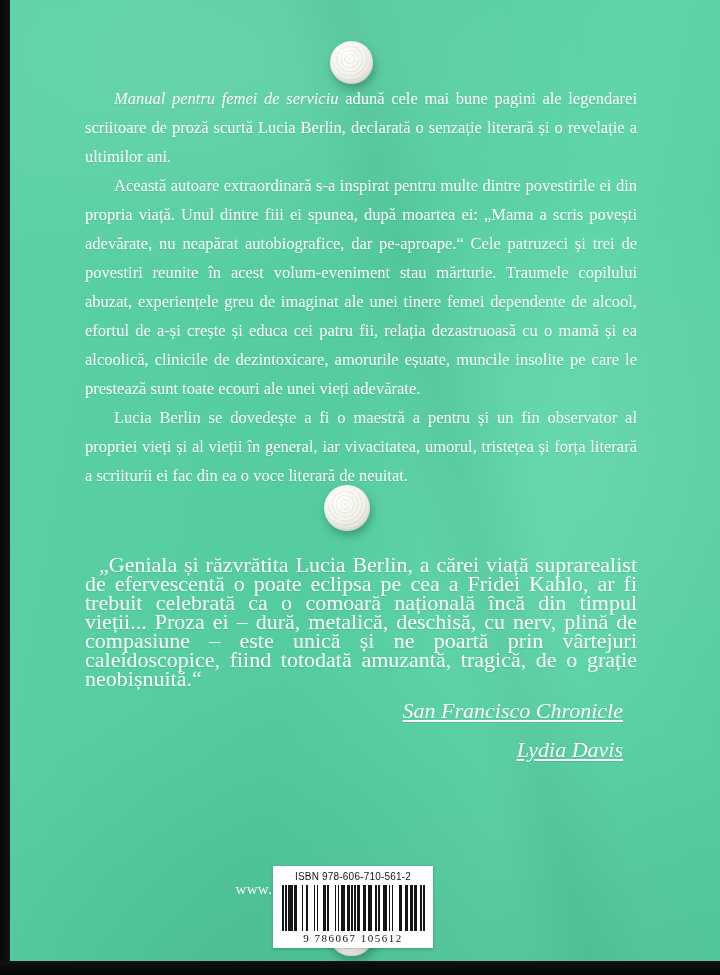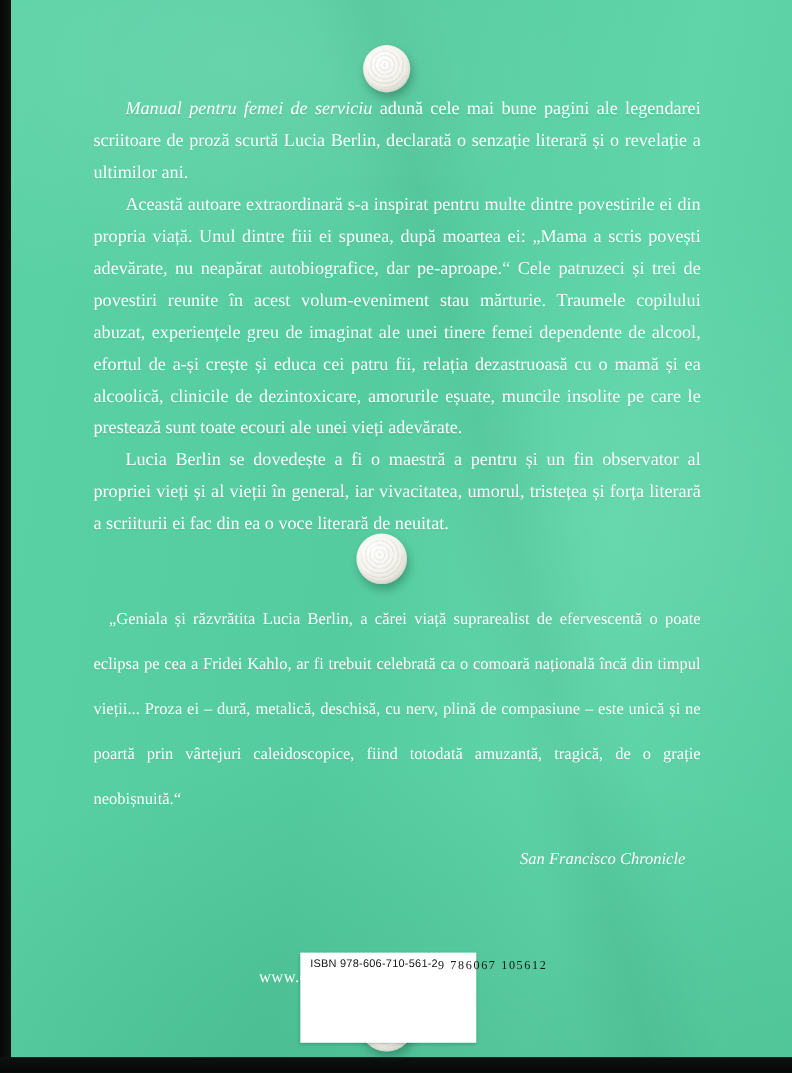--- a/index.html
+++ b/index.html
@@ -51,40 +51,40 @@
   .synopsis {
     position: absolute; left: 75px; top: 84px; width: 552px;
     font-size: 16.5px; line-height: 29px; text-align: justify;
     text-shadow: 0 1px 1px rgba(0,60,40,0.10);
   }
   .synopsis p { text-indent: 29px; }
   .synopsis em { }
 
   
   .quotes {
-    position: absolute; left: 75px; top: 543px; width: 552px;
-    font-size: 15px; line-height: 41px; text-align: justify;
+    position: absolute; left: 75px; top: 555px; width: 552px;
+    font-size: 22px; line-height: 19px; text-align: justify;
     text-shadow: 0 1px 1px rgba(0,60,40,0.10);
   }
   .quote { text-indent: 14px; }
   .attribution {
     text-align: right; font-style: italic; text-indent: 0;
-    padding-right: 14px; margin-top: 13px; margin-bottom: 20px;
+    padding-right: 14px; margin-top: 13px; margin-bottom: 20px; text-decoration: underline;
   }
 
   .website {
     position: absolute; left: 0; top: 842px; width: 572px;
     text-align: center; font-size: 15px; letter-spacing: .4px; margin-top: 39px;
   }
 
   
   .barcode {
     position: absolute; left: 263px; top: 866px; width: 160px; height: 82px;
     background: #ffffff; color: #141414; z-index: 2;
-    display: flex; flex-direction: row;
+    display: flex; flex-direction: column;
     padding: 5px 9px 4px;
     box-shadow: 0 1px 3px rgba(0,40,25,0.25);
   }
   .isbn {
     font-family: "Liberation Sans", sans-serif;
     font-size: 10px; text-align: center; letter-spacing: .2px;
     white-space: nowrap;
   }
   .bars { flex: 1; display: flex; margin-top: 3px; }
   .bar { flex: 1; }
@@ -111,20 +111,21 @@
 
     <div class="synopsis">
       <p><em>Manual pentru femei de serviciu</em><span> adună cele mai bune pagini ale legendarei scriitoare de proză scurtă Lucia Berlin, declarată o senzație literară și o revelație a ultimilor ani.</span></p>
       <p>Această autoare extraordinară s-a inspirat pentru multe dintre povestirile ei din propria viață. Unul dintre fiii ei spunea, după moartea ei: „Mama a scris povești adevărate, nu neapărat autobiografice, dar pe-aproape.“ Cele patruzeci și trei de povestiri reunite în acest volum-eveniment stau mărturie. Traumele copilului abuzat, experiențele greu de imaginat ale unei tinere femei dependente de alcool, efortul de a-și crește și educa cei patru fii, relația dezastruoasă cu o mamă și ea alcoolică, clinicile de dezintoxicare, amorurile eșuate, muncile insolite pe care le prestează sunt toate ecouri ale unei vieți adevărate.</p>
       <p>Lucia Berlin se dovedește a fi o maestră a pentru și un fin observator al propriei vieți și al vieții în general, iar vivacitatea, umorul, tristețea și forța literară a scriiturii ei fac din ea o voce literară de neuitat.</p>
     </div>
 
     <div class="quotes">
       <p class="quote">„Geniala și răzvrătita Lucia Berlin, a cărei viață suprarealist de efervescentă o poate eclipsa pe cea a Fridei Kahlo, ar fi trebuit celebrată ca o comoară națională încă din timpul vieții... Proza ei – dură, metalică, deschisă, cu nerv, plină de compasiune – este unică și ne poartă prin vârtejuri caleidoscopice, fiind totodată amuzantă, tragică, de o grație neobișnuită.“</p>
       <p class="attribution">San Francisco Chronicle</p>
+      <p class="attribution">Lydia Davis</p>
     </div>
 
     <div class="website">www.editura-art.ro</div>
 
     <div class="barcode">
       <div class="isbn">ISBN 978-606-710-561-2</div>
       <div class="bars">
           <div class="bar on"></div>
           <div class="bar"></div>
           <div class="bar on"></div>

